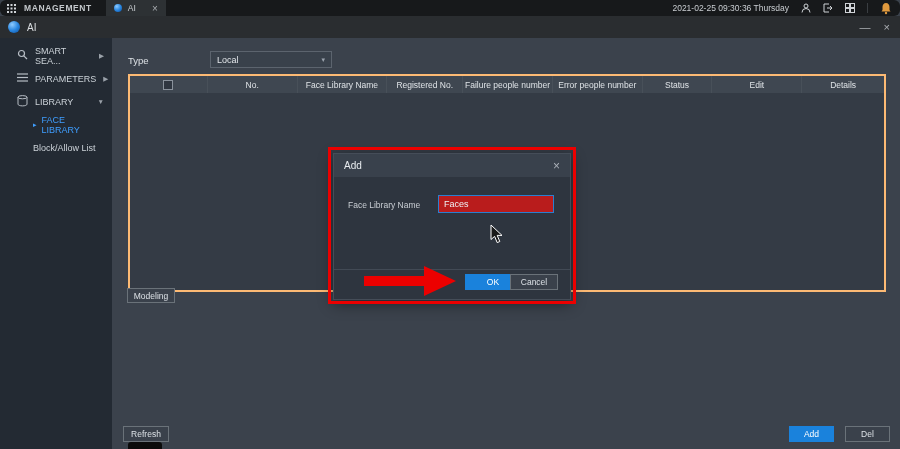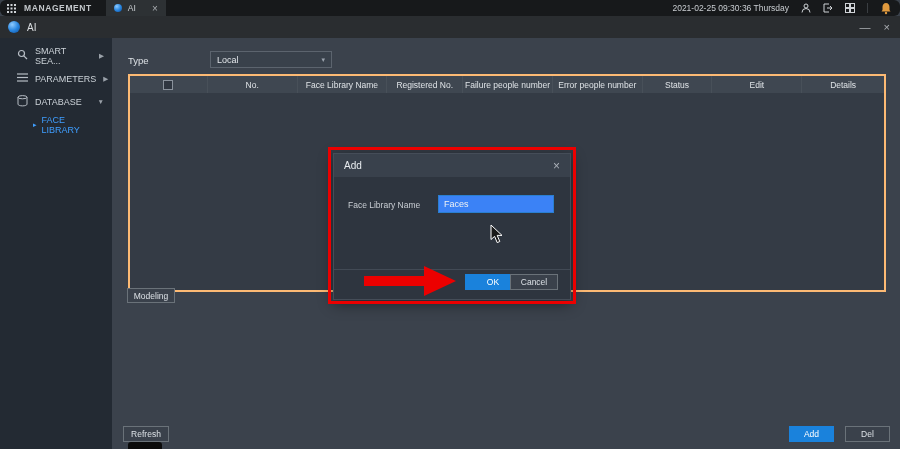--- a/index.html
+++ b/index.html
@@ -67,21 +67,21 @@
   .btn-del{position:absolute;right:10px;bottom:7px;width:45px;height:16px;}
 
   
   .modal{position:absolute;left:333px;top:153px;width:238px;height:147px;background:#2e353f;
     border:1px solid #454d58;box-shadow:0 4px 14px rgba(0,0,0,0.45);z-index:40;}
   .modal-title{height:23px;background:#39414c;display:flex;align-items:center;
     padding:0 10px;font-size:10px;color:#e8ecf0;}
   .modal-close{margin-left:auto;color:#aab0b8;font-size:12px;cursor:pointer;}
   .modal-body{position:relative;height:123px;}
   .field-label{position:absolute;left:14px;top:23px;font-size:8.5px;color:#c9ced4;}
-  .field-input{position:absolute;left:104px;top:18px;width:116px;height:18px;background:#3b82f6;
+  .field-input{position:absolute;left:104px;top:18px;width:116px;height:18px;background:#b91c1c;
     border:1px solid #2a7fd0;color:#eef1f4;font-size:9px;padding:0 5px;outline:none;
     font-family:"Liberation Sans",sans-serif;}
   .modal-sep{position:absolute;left:0;top:92px;width:100%;border-top:1px solid #424a55;}
   .btn-ok{position:absolute;left:131px;top:97px;width:56px;height:16px;}
   .btn-cancel{position:absolute;left:176px;top:97px;width:48px;height:16px;}
 
   
   .anno-rect{position:absolute;left:328px;top:147px;width:248px;height:157px;
     border:3px solid #ec0000;z-index:50;pointer-events:none;}
   .anno-arrow{position:absolute;left:364px;top:266px;z-index:60;pointer-events:none;}
@@ -179,26 +179,29 @@
     <span>PARAMETERS</span>
     <span class="arrow">▶</span>
   </div>
   <div class="side-item">
     <span>
       <svg width="11" height="12" viewBox="0 0 11 12" fill="none" stroke="#b8bec6" stroke-width="1">
         <ellipse cx="5.5" cy="2.2" rx="4.5" ry="1.6"></ellipse>
         <path d="M1,2.2 V9.2 C1,10.1 3,10.9 5.5,10.9 C8,10.9 10,10.1 10,9.2 V2.2"></path>
         </svg>
     </span>
-    <span>DATABASE</span>
+    <span>LIBRARY</span>
     <span class="arrow">▼</span>
   </div>
   <div class="side-sub selected">
     <span class="subarrow">▸</span>
     <span>FACE LIBRARY</span>
+  </div>
+  <div class="side-sub">
+    <span>Block/Allow List</span>
   </div>
 </div>
 
 <div class="main">
   <span class="type-label">Type</span>
   <div class="dropdown">
     <span>Local</span>
     <span class="dd-arrow">▾</span>
   </div>
 

